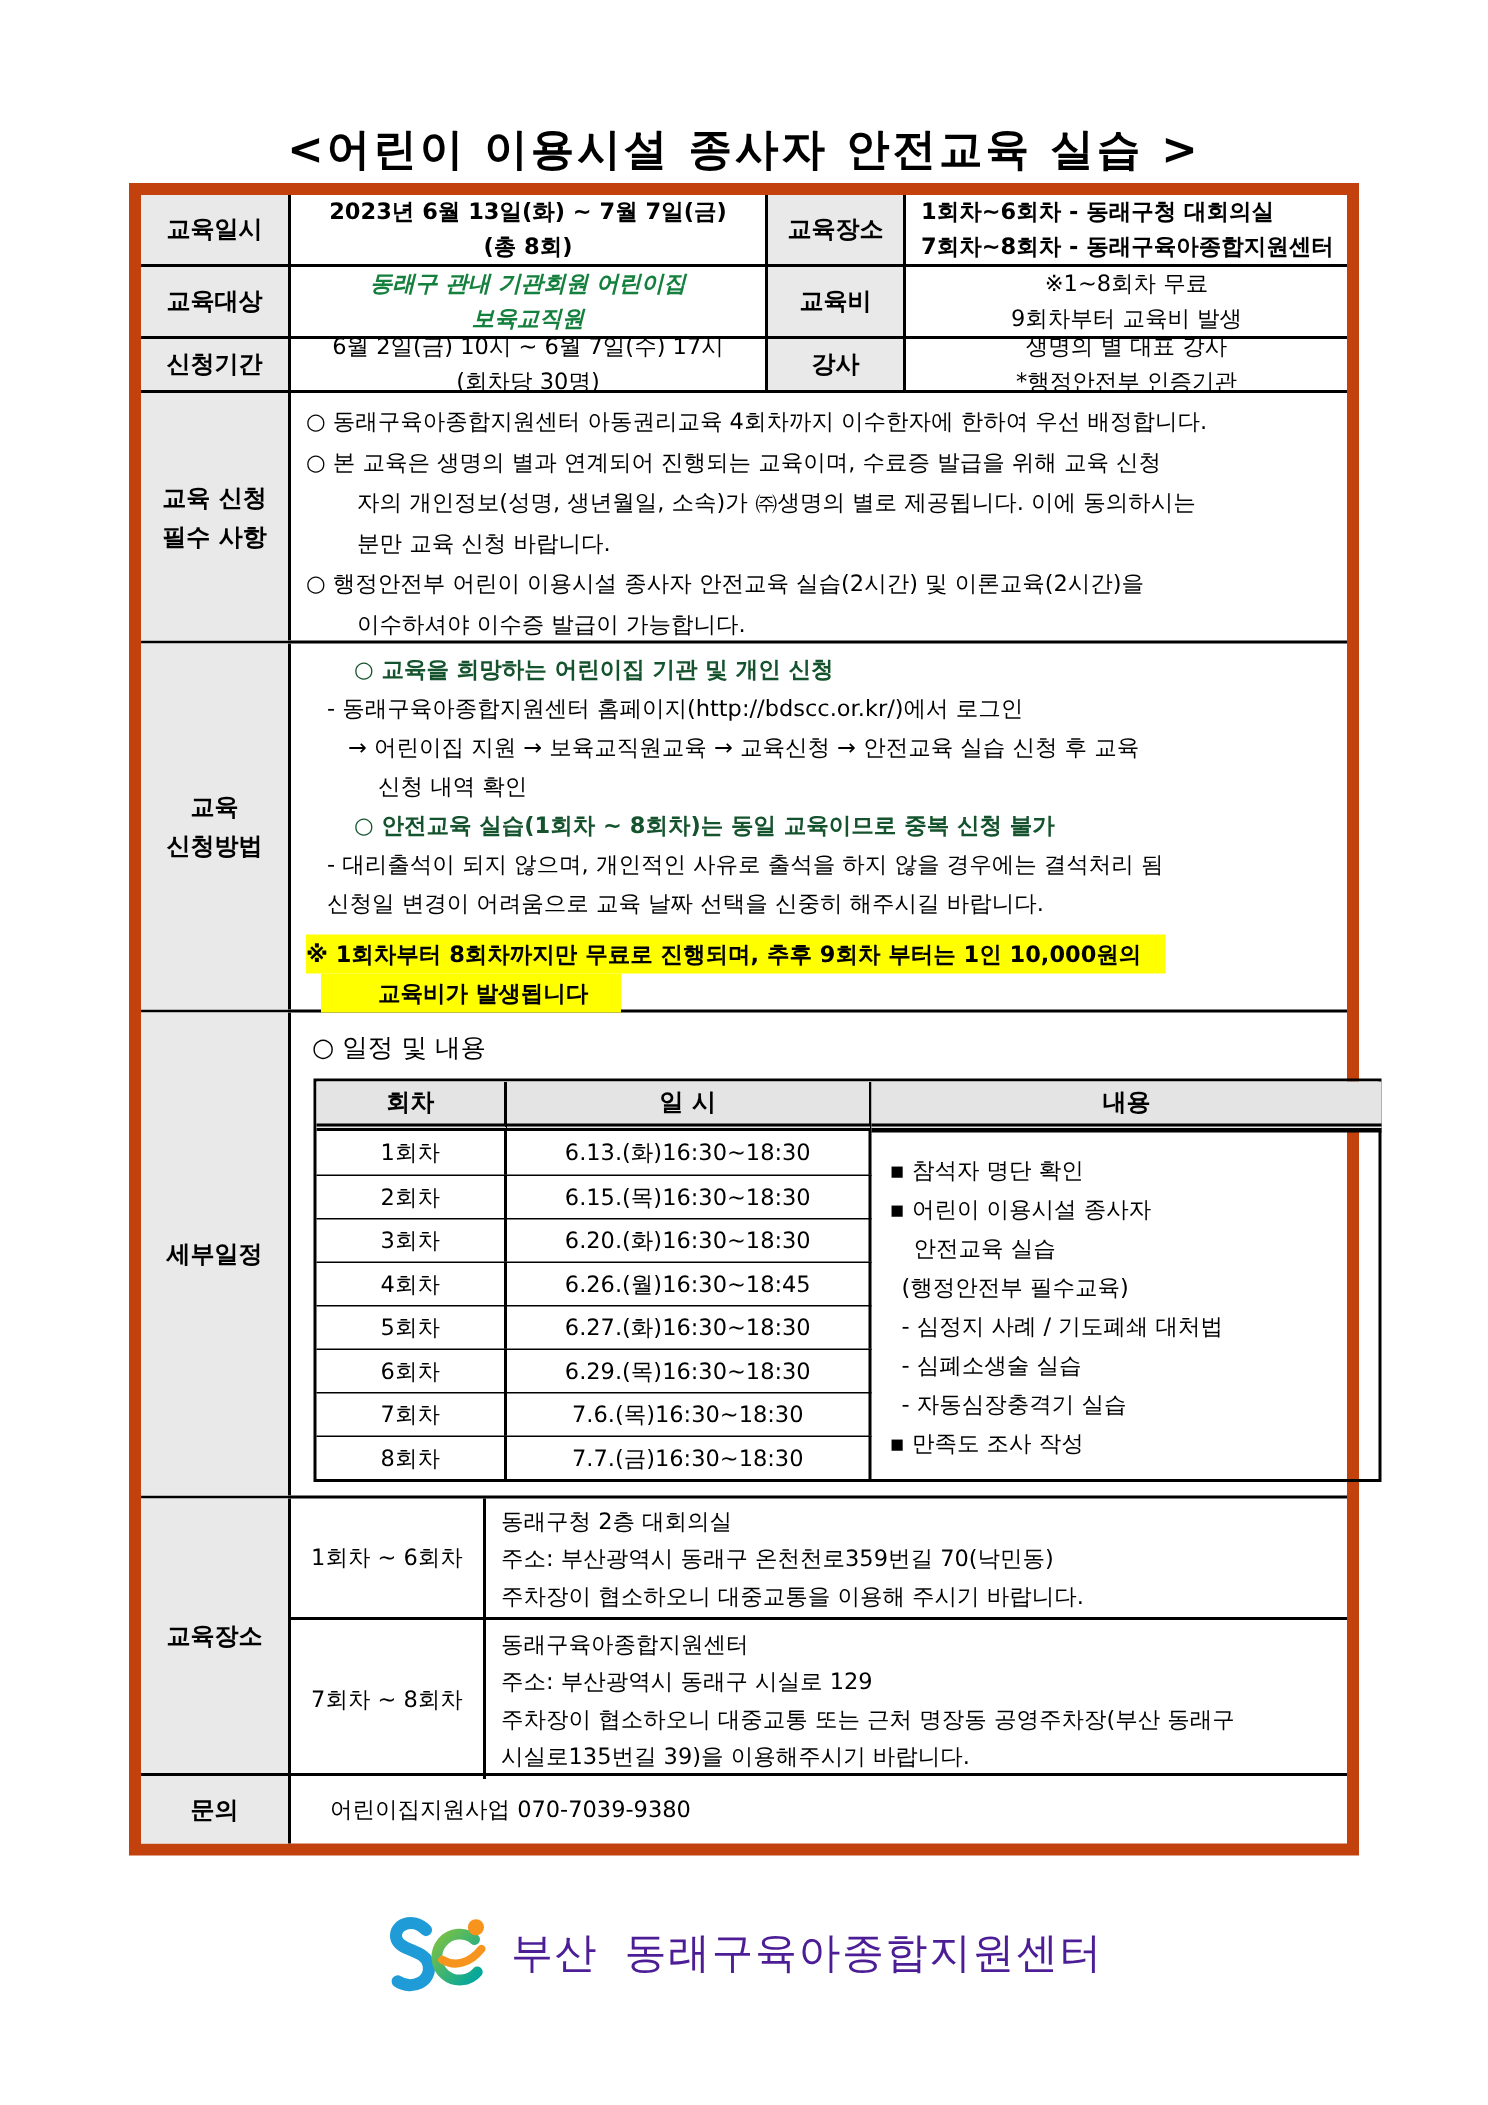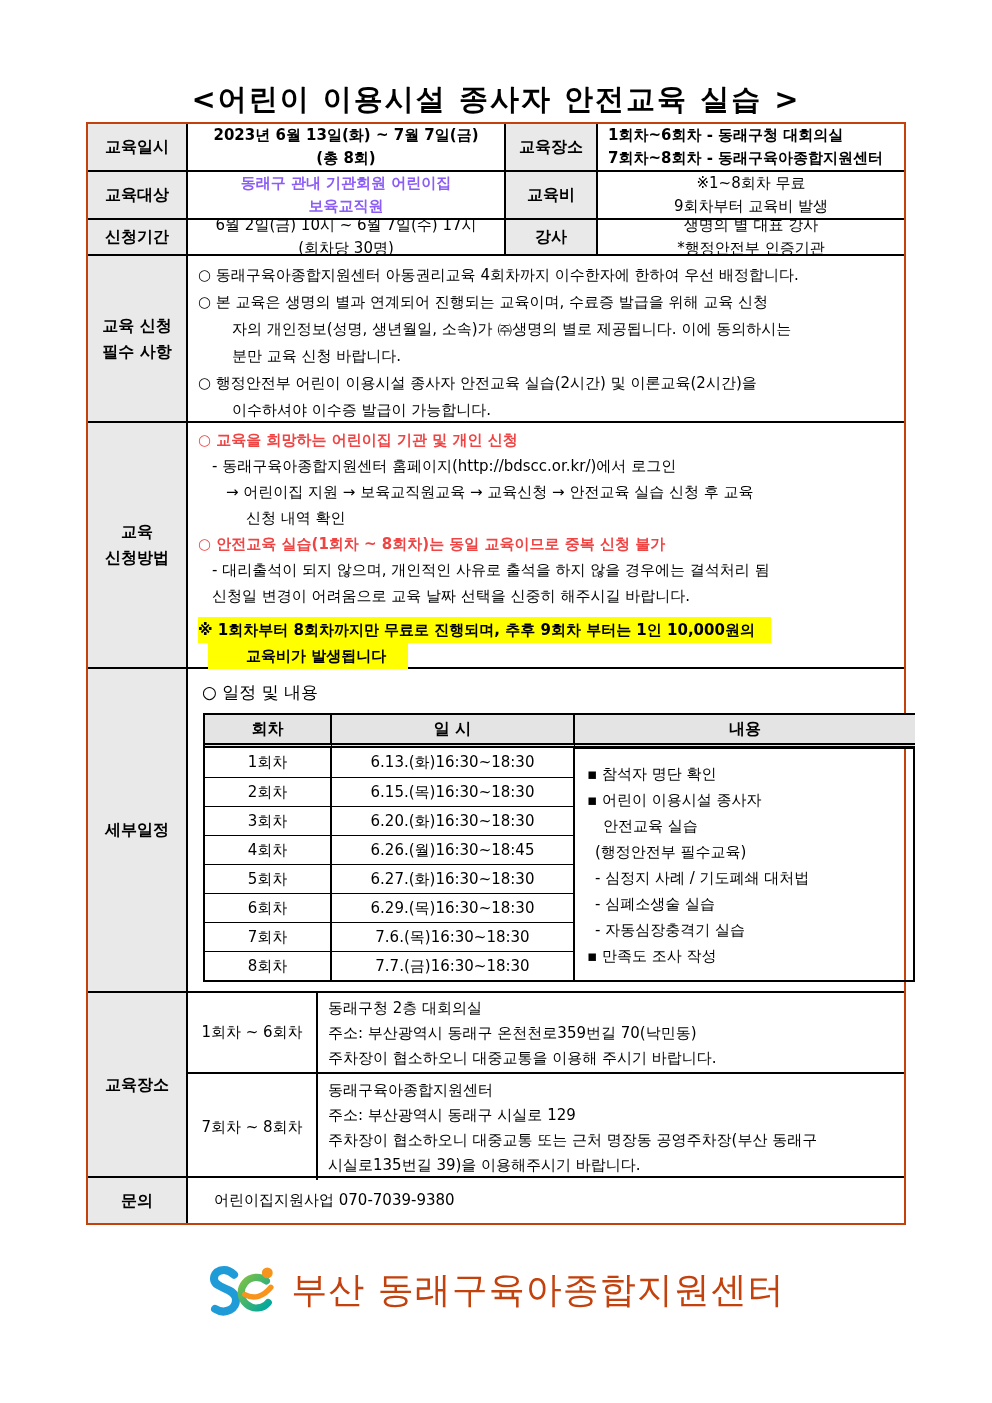--- a/index.html
+++ b/index.html
@@ -18,21 +18,21 @@
     text-align: center;
     font-size: 29px;
     font-weight: bold;
     letter-spacing: 2px;
     height: 122px;
   }
   
   .doc-table {
     width: 820px;
     margin: 0 auto;
-    border: 2px solid #c2410c;
+    border: 8px solid #c2410c;
   }
   .trow { display: flex; border-bottom: 2px solid #000; }
   .trow:last-child { border-bottom: none; }
   .cell { box-sizing: border-box; }
   .lbl {
     width: 100px;
     background: #e9e9e9;
     border-right: 2px solid #000;
     display: flex; flex-direction: column; justify-content: center; align-items: center;
     font-weight: bold; font-size: 16px; line-height: 26px;
@@ -43,30 +43,30 @@
     font-size: 15px; line-height: 23px;
   }
   .w318 { width: 318px; border-right: 2px solid #000; }
   .w92  { width: 92px;  background:#e9e9e9; border-right: 2px solid #000;
           display:flex; flex-direction:column; justify-content:center; align-items:center;
           font-weight:bold; font-size:16px; flex-shrink:0; }
   .wlast { flex: 1; }
   .ctr { text-align: center; }
   .leftpad { padding-left: 10px; }
   .bold { font-weight: bold; }
-  .green { color: #8b5cf6; }
+  .green { color: #15803d; font-style: italic; }
   .fullval { flex: 1; font-size: 15px; }
   
   .req-body { padding: 6px 8px 0 10px; line-height: 27px; }
   .ap-body  { padding: 4px 8px 0 10px; line-height: 26px; }
   .ind-cont { padding-left: 34px; }
   .ind-1 { padding-left: 14px; }
   .ind-2 { padding-left: 28px; }
   .ind-3 { padding-left: 48px; }
-  .blue { color: #ef4444; font-weight: bold; }
+  .blue { color: #14532d; font-weight: bold; margin-left: 32px; }
   .hl-wrap { margin-top: 8px; line-height: 26px; }
   .hl { background: #ffff00; font-weight: bold; display: inline-block; }
   .hl-1 { padding-right: 16px; }
   .hl-2 { margin-left: 10px; padding-left: 38px; padding-right: 22px; }
   
   .sched-body { padding: 12px 0 0 12px; }
   .sched-intro { font-size: 17px; padding-left: 2px; }
   .inner-table {
     margin-top: 9px; margin-left: 3px;
     width: 712px;
@@ -103,21 +103,21 @@
   .loc-text { flex: 1; padding: 4px 8px 2px 10px; font-size: 15px; line-height: 25px;
               display: flex; flex-direction: column; justify-content: center; }
   
   .contact-val { padding-left: 26px; justify-content: center; }
   
   .footer {
     margin-top: 36px;
     display: flex; align-items: center; justify-content: center; gap: 12px;
   }
   .logo-mark { width: 72px; height: 58px; }
-  .logo-text { font-size: 36px; color: #c2410c; letter-spacing: 1px; }
+  .logo-text { font-size: 28px; color: #4c1d95; letter-spacing: 1px; font-family: Liberation Mono, monospace; }
 </style>
 </head>
 <body>
 
 <div class="page">
 
   <h1 class="title">&lt;어린이 이용시설 종사자 안전교육 실습 &gt;</h1>
 
   <div class="doc-table">
 

